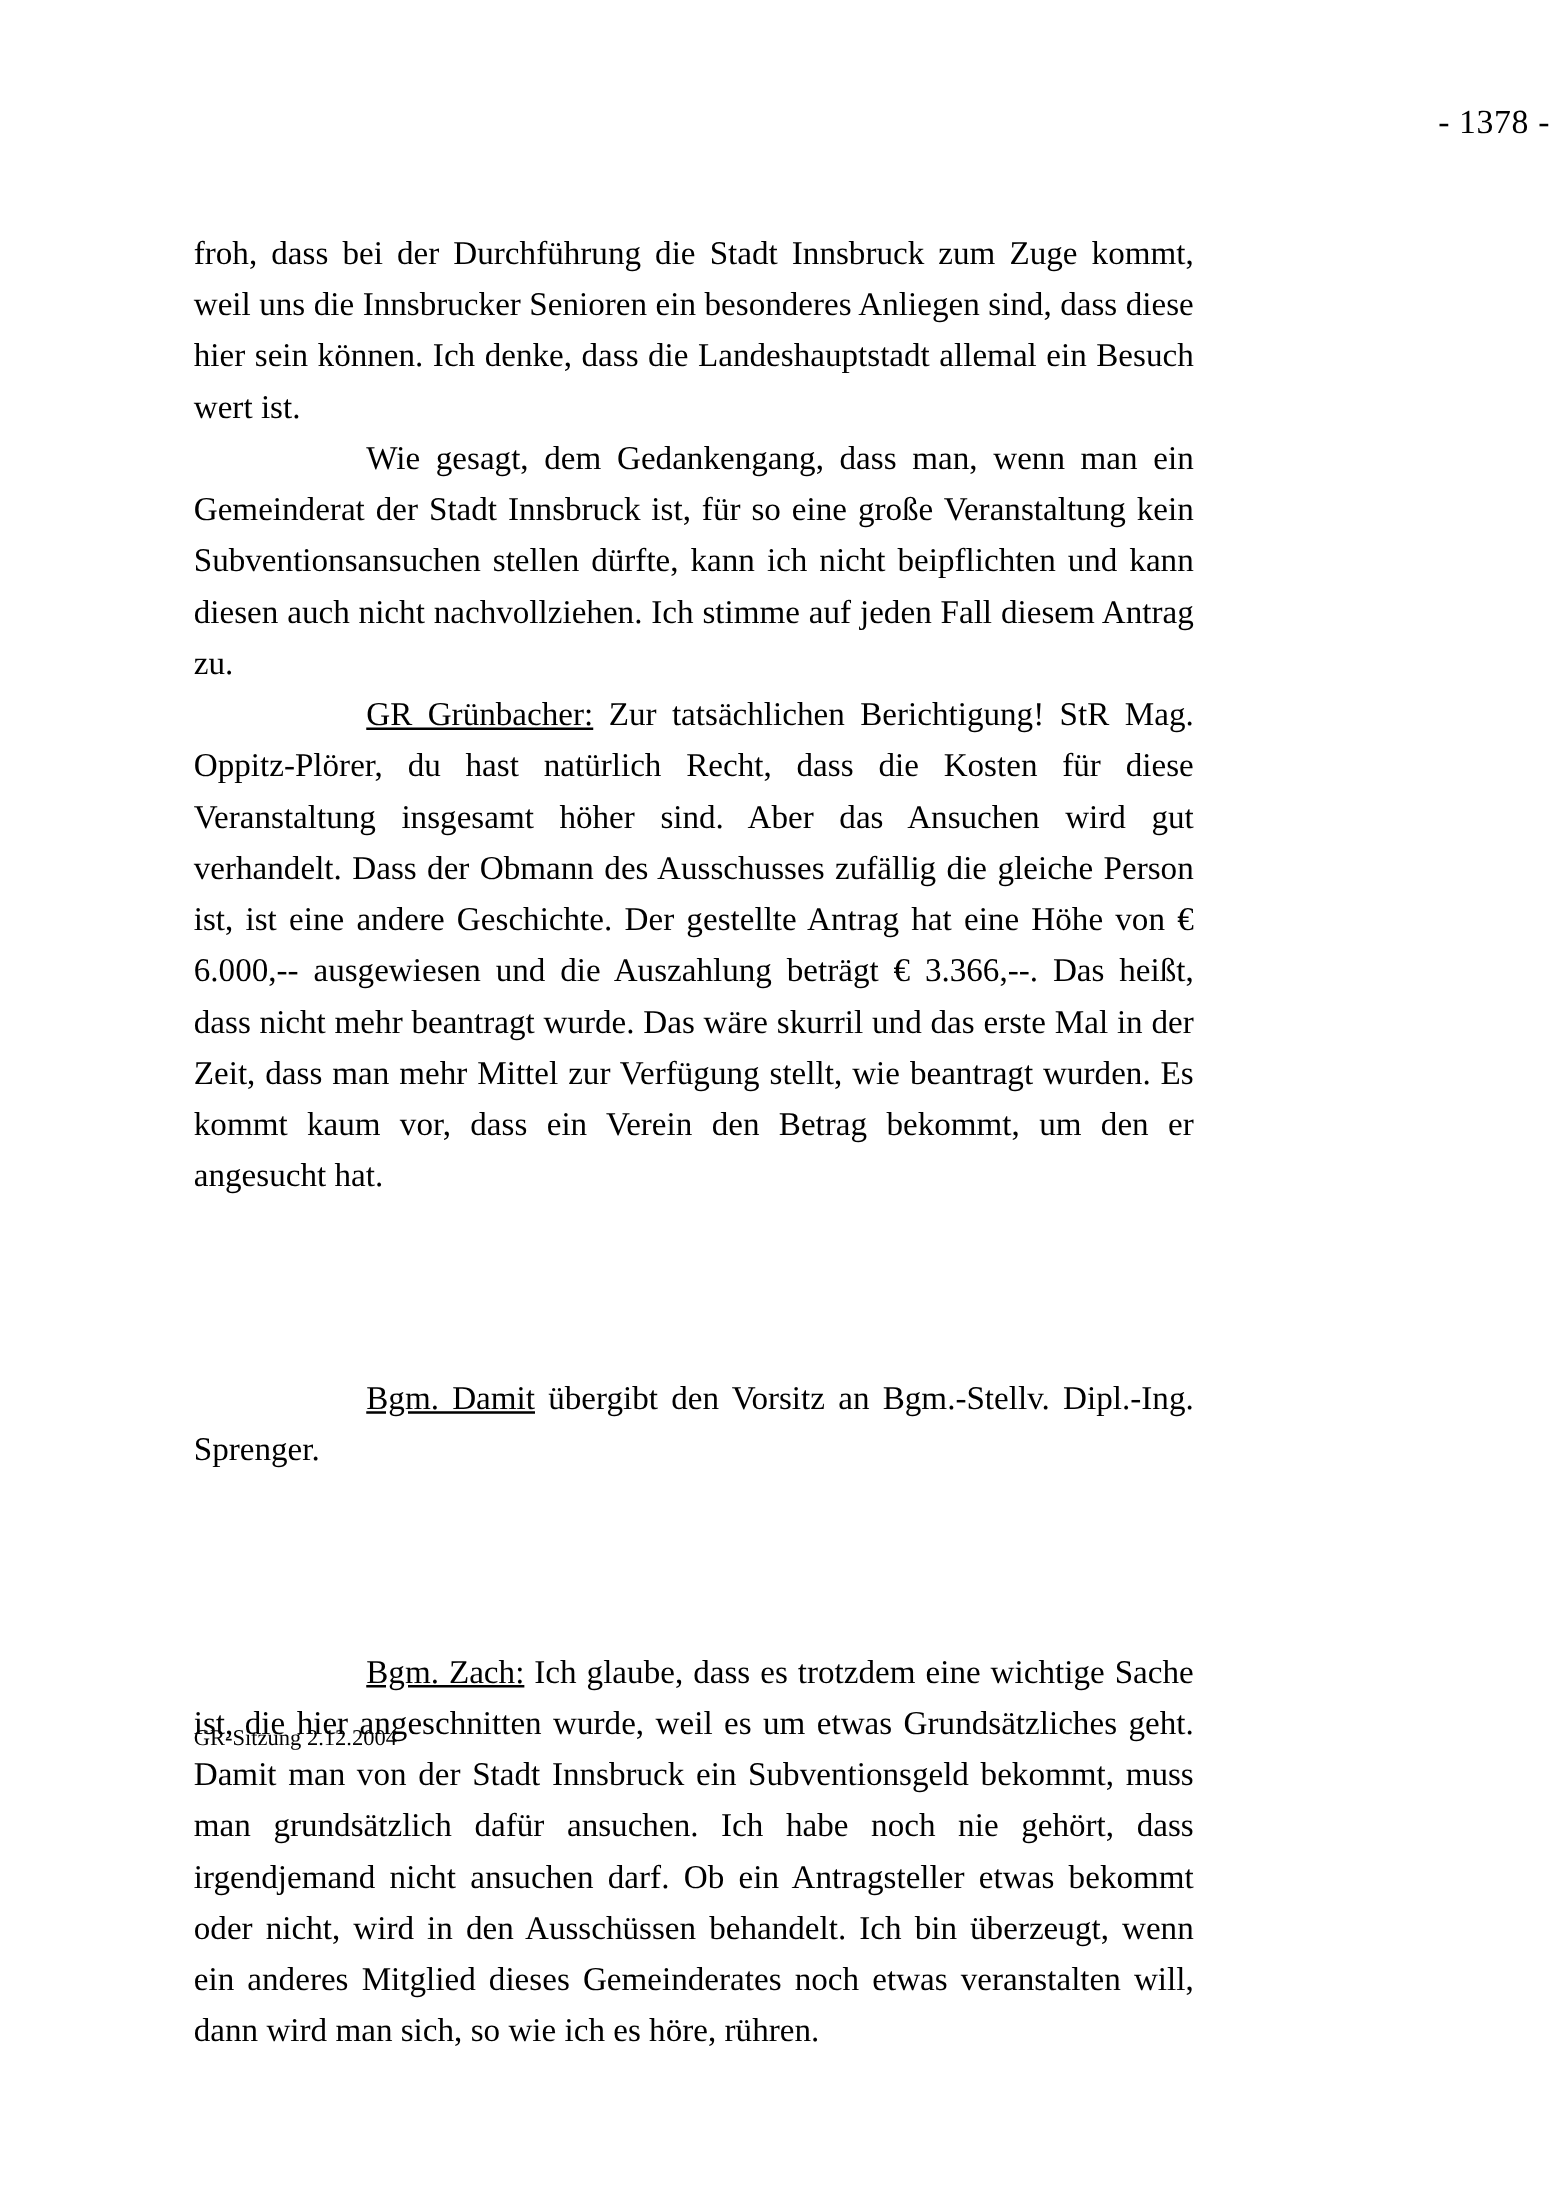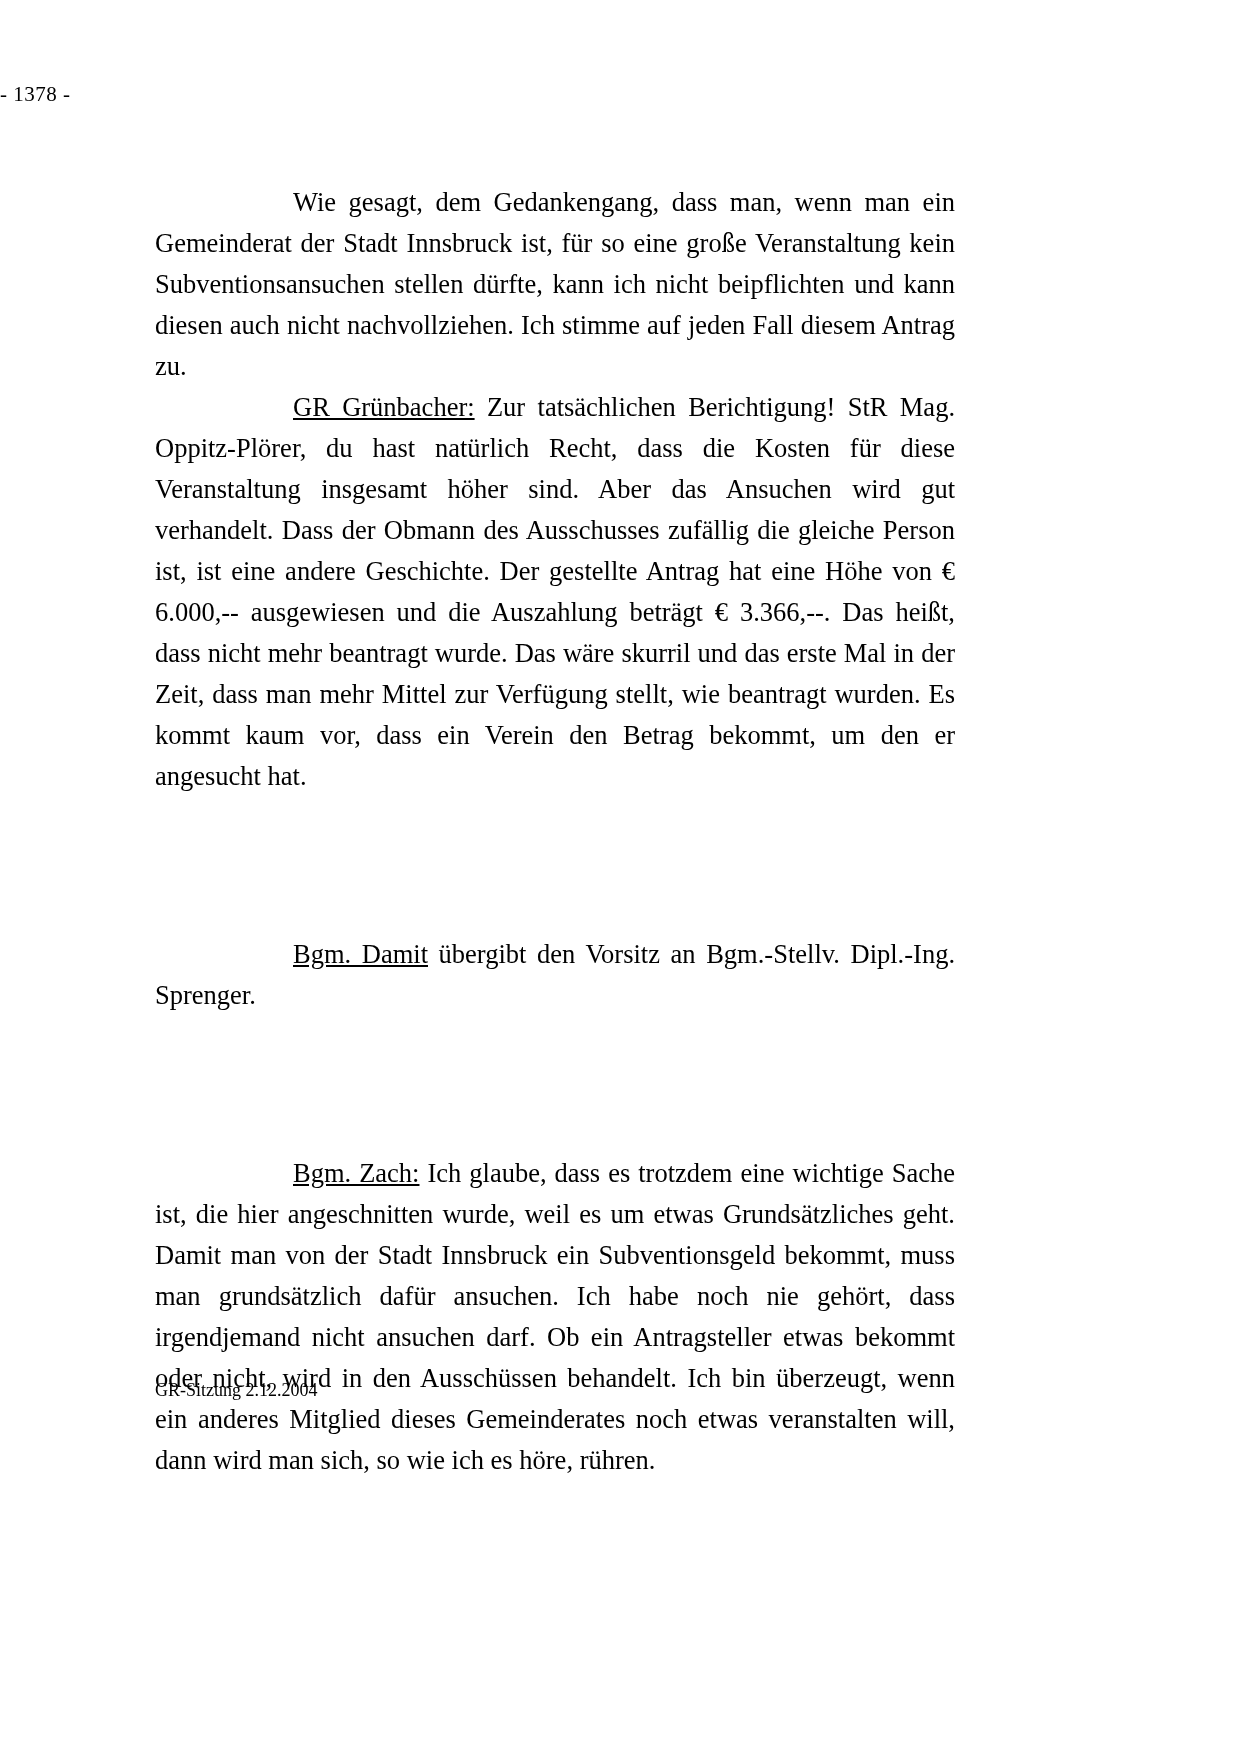--- a/index.html
+++ b/index.html
@@ -14,22 +14,22 @@
     position: relative;
     box-sizing: border-box;
     font-family: "Liberation Serif", serif;
     color: #000000;
   }
   .page-number {
     position: absolute;
     top: 82px;
     left: 0;
     width: 1240px;
-    text-align: left;
-    font-size: 21px;
+    text-align: right;
+    font-size: 27px;
     letter-spacing: 0.5px;
   }
   .content {
     position: absolute;
     top: 182px;
     left: 155px;
     width: 800px;
   }
   p {
     margin: 0;
@@ -60,20 +60,21 @@
 </style>
 </head>
 <body>
 
 <div class="page">
 
   <div class="page-number">- 1378 -</div>
 
   <div class="content">
 
+    <p>froh, dass bei der Durchführung die Stadt Innsbruck zum Zuge kommt, weil uns die Innsbrucker Senioren ein besonderes Anliegen sind, dass diese hier sein können. Ich denke, dass die Landeshauptstadt allemal ein Besuch wert ist.</p>
 
     <p class="indent-first">Wie gesagt, dem Gedankengang, dass man, wenn man ein Gemeinderat der Stadt Innsbruck ist, für so eine große Veranstaltung kein Subventionsansuchen stellen dürfte, kann ich nicht beipflichten und kann diesen auch nicht nachvollziehen. Ich stimme auf jeden Fall diesem Antrag zu.</p>
 
     <p class="indent-first"><span class="u">GR Grünbacher:</span><span> Zur tatsächlichen Berichtigung! StR Mag. Oppitz-Plörer, du hast natürlich Recht, dass die Kosten für diese Veranstaltung insgesamt höher sind. Aber das Ansuchen wird gut verhandelt. Dass der Obmann des Ausschusses zufällig die gleiche Person ist, ist eine andere Geschichte. Der gestellte Antrag hat eine Höhe von € 6.000,-- ausgewiesen und die Auszahlung beträgt € 3.366,--. Das heißt, dass nicht mehr beantragt wurde. Das wäre skurril und das erste Mal in der Zeit, dass man mehr Mittel zur Verfügung stellt, wie beantragt wurden. Es kommt kaum vor, dass ein Verein den Betrag bekommt, um den er angesucht hat.</span></p>
 
     <div class="gap-block"></div>
     <div class="gap-small"></div>
 
     <p class="indent-first"><span class="u">Bgm. Damit</span><span> übergibt den Vorsitz an Bgm.-Stellv. Dipl.-Ing. Sprenger.</span></p>
 

